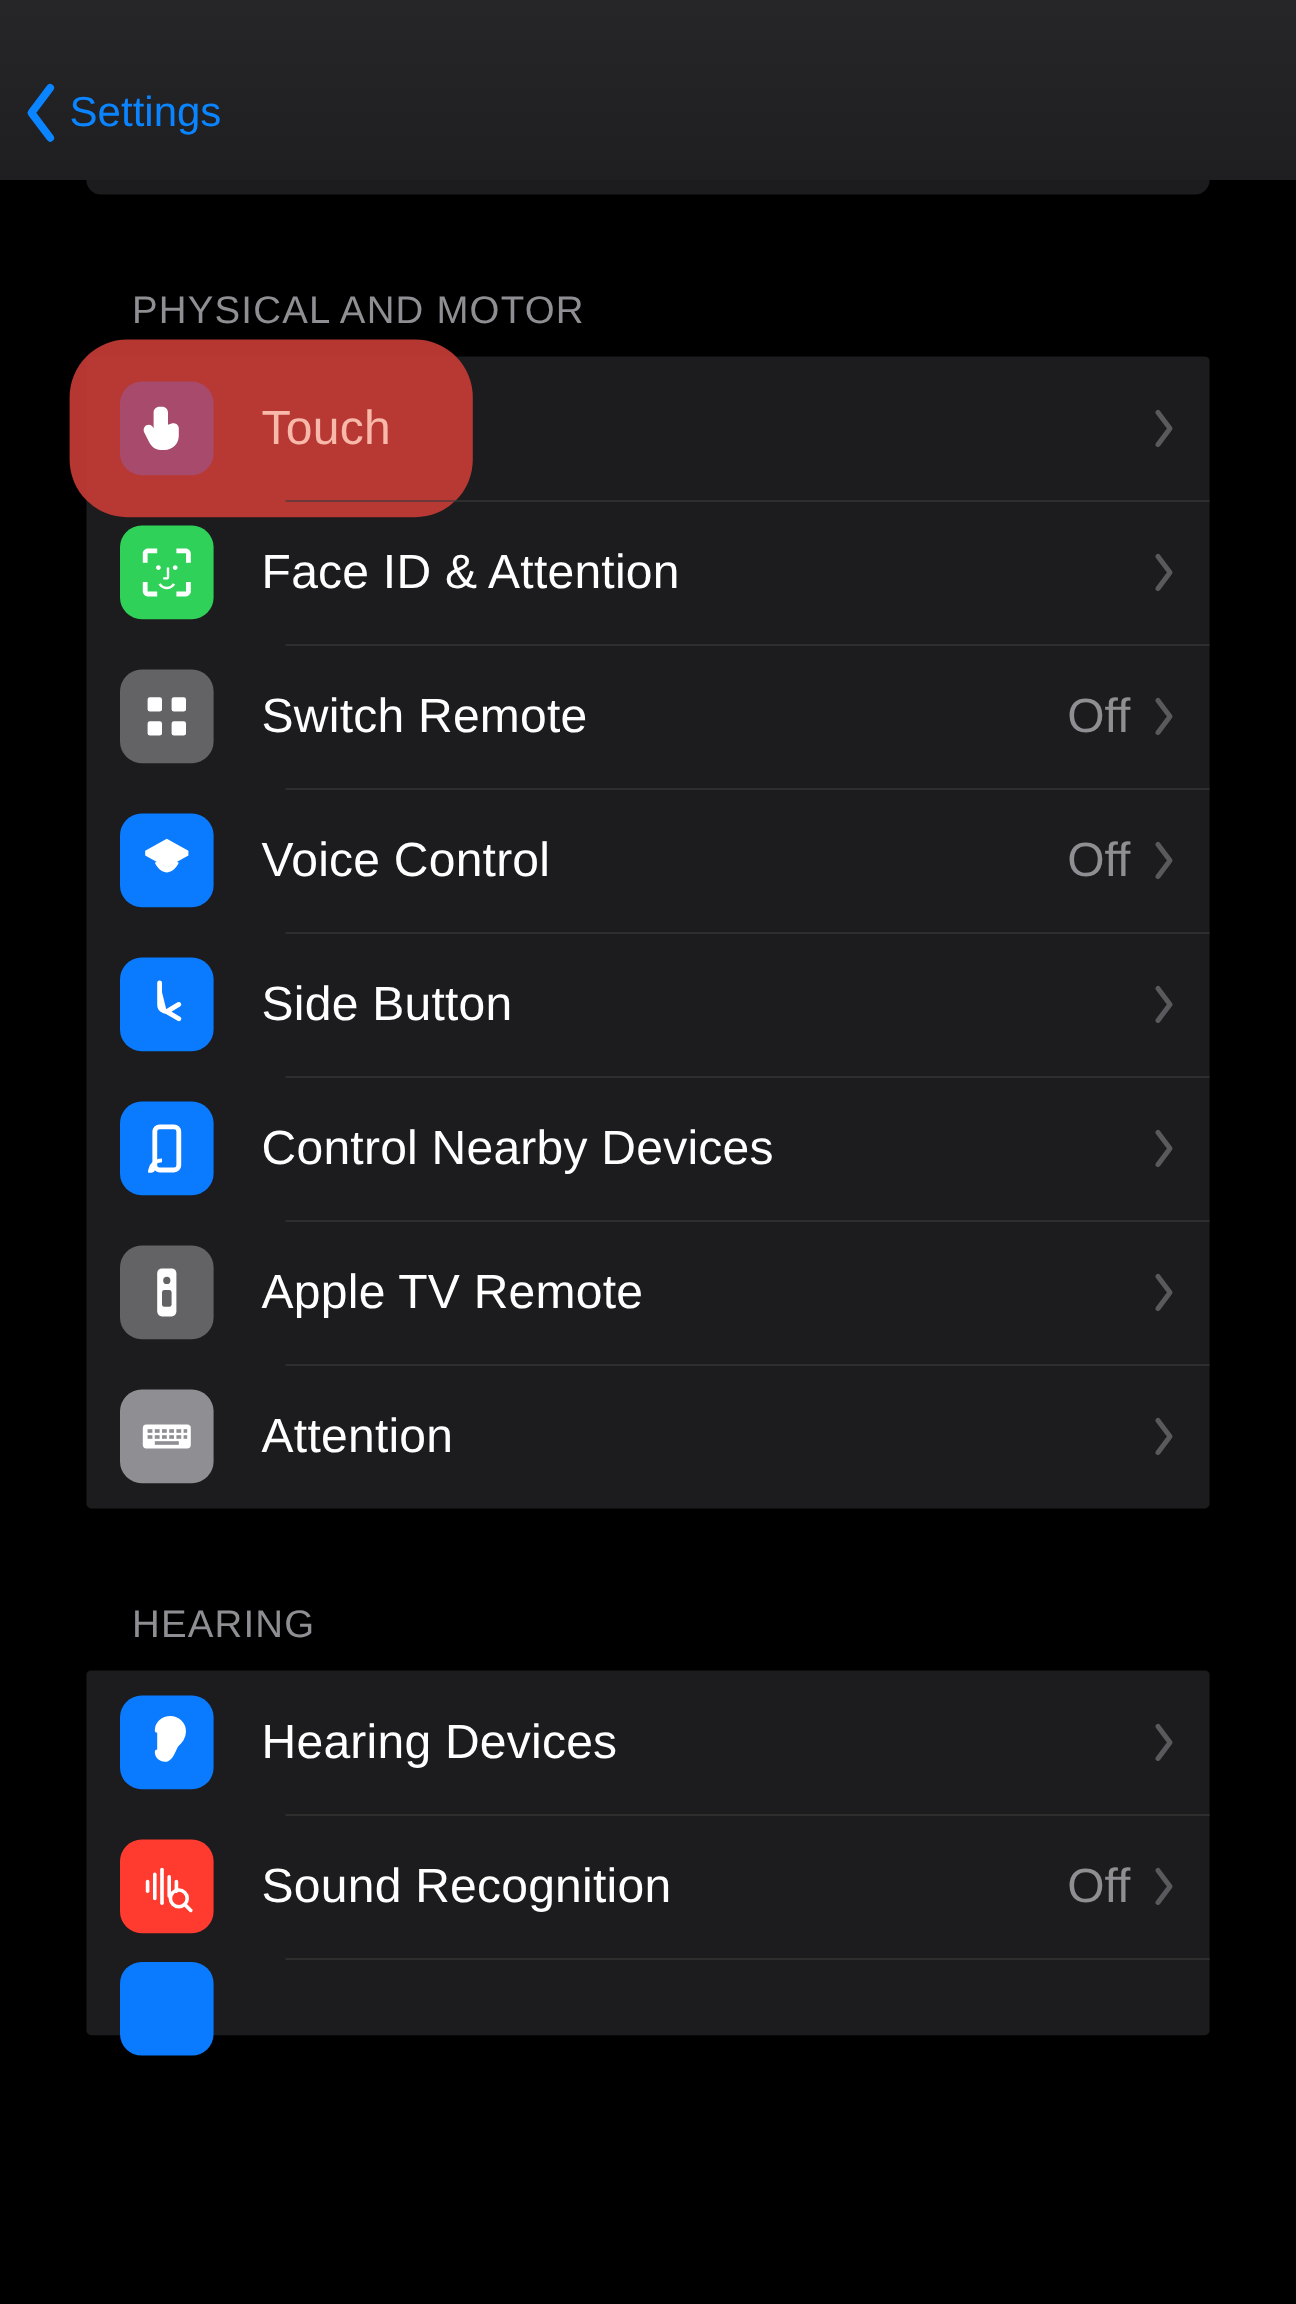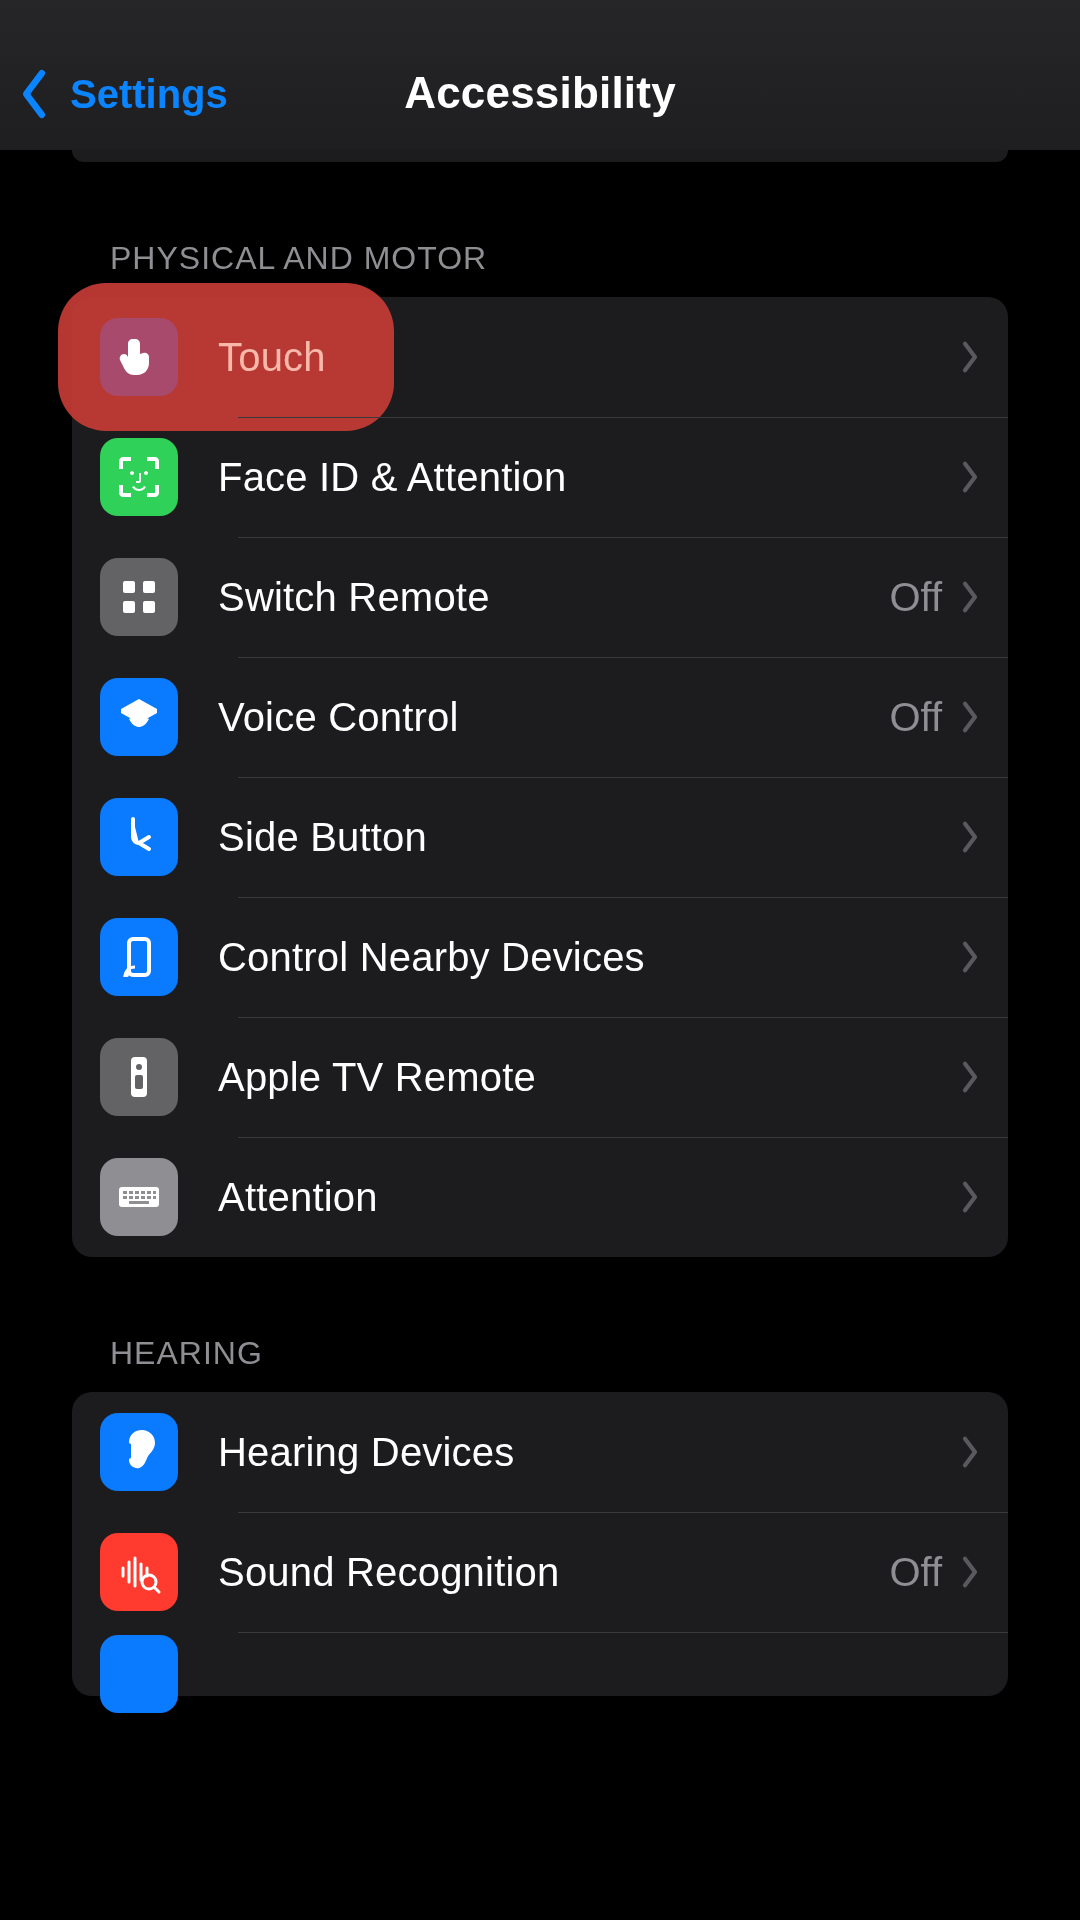--- a/index.html
+++ b/index.html
@@ -19,24 +19,24 @@
       align-items: flex-end;
       padding-bottom: 32px;
       background: linear-gradient(180deg, rgba(40,40,42,.95), rgba(32,32,34,.95));
     }
     .nav-back {
       position: absolute;
       left: 18px;
       bottom: 30px;
       display: flex;
       align-items: center;
-      gap: 20px;
+      gap: 8px;
       color: #0a84ff;
-      font-size: 40px;
-      font-weight: 700;
+      font-size: 35px;
+      font-weight: 400;
     }
     .nav-back svg { width: 32px; height: 52px; }
     .nav-title {
       width: 100%;
       text-align: center;
       font-size: 44px;
       font-weight: 600;
       letter-spacing: .2px;
     }
 
@@ -55,21 +55,21 @@
     .section-header {
       margin: 78px 0 20px 38px;
       font-size: 32px;
       letter-spacing: 1px;
       color: #8e8e93;
       text-transform: uppercase;
     }
 
     .group {
       background: #1c1c1e;
-      border-radius: 20px;
+      border-radius: 4px;
       overflow: visible;
     }
 
     .row {
       position: relative;
       height: 120px;
       display: flex;
       align-items: center;
       padding: 0 28px 0 12px;
     }
@@ -151,21 +151,20 @@
 </head>
 <body>
 
 <div class="navbar">
   <div class="nav-back">
     <svg viewBox="0 0 24 40">
       <polyline points="18,4 6,20 18,36" fill="none" stroke="#0a84ff" stroke-width="5" stroke-linecap="round" stroke-linejoin="round"></polyline>
     </svg>
     <span>Settings</span>
   </div>
-  <div class="nav-title">Accessibility</div>
 </div>
 
 <div class="content">
   <div class="ghost-card"></div>
 
   <div class="section-header">PHYSICAL AND MOTOR</div>
   <div class="group">
 
     <div class="row hl">
       <div class="glyph">

